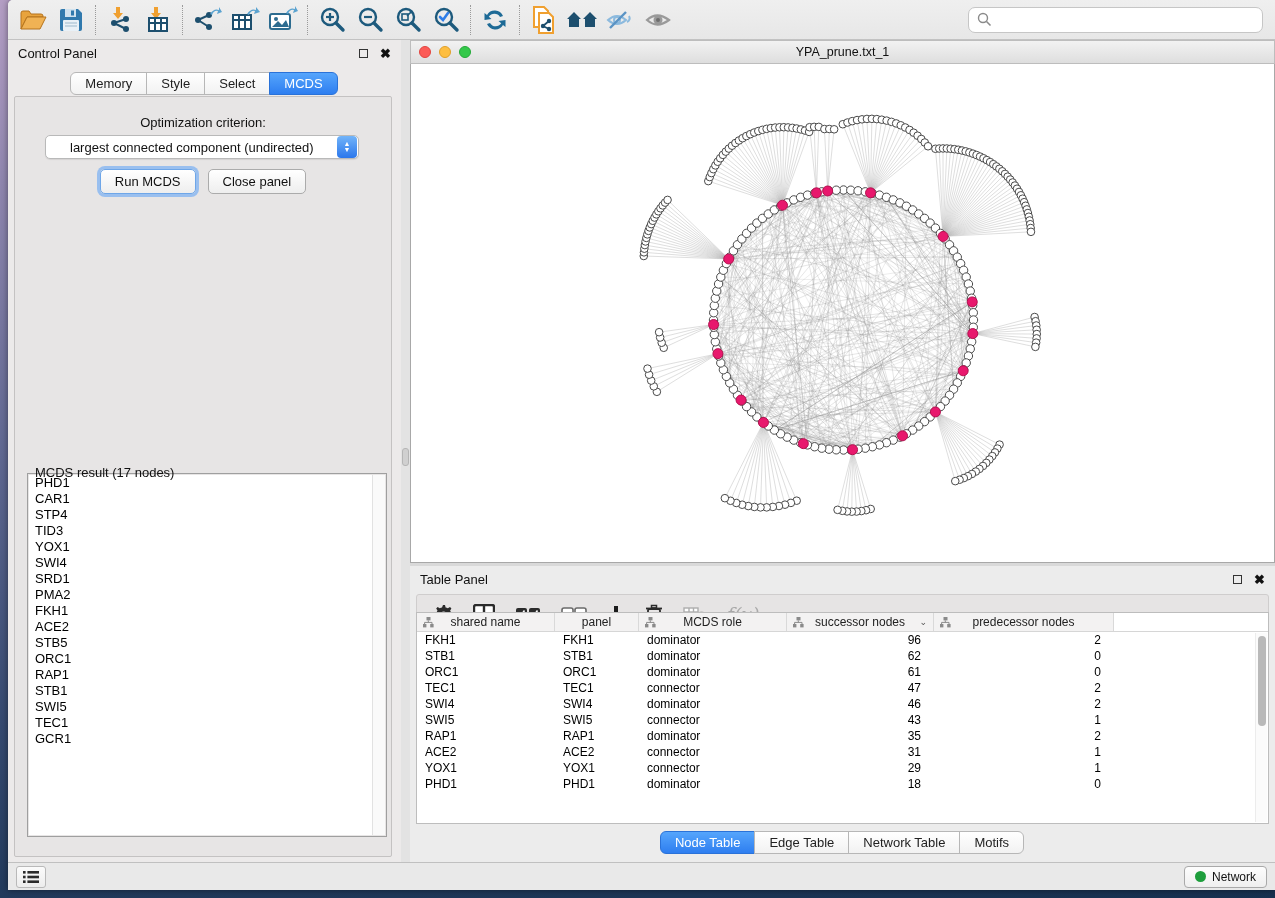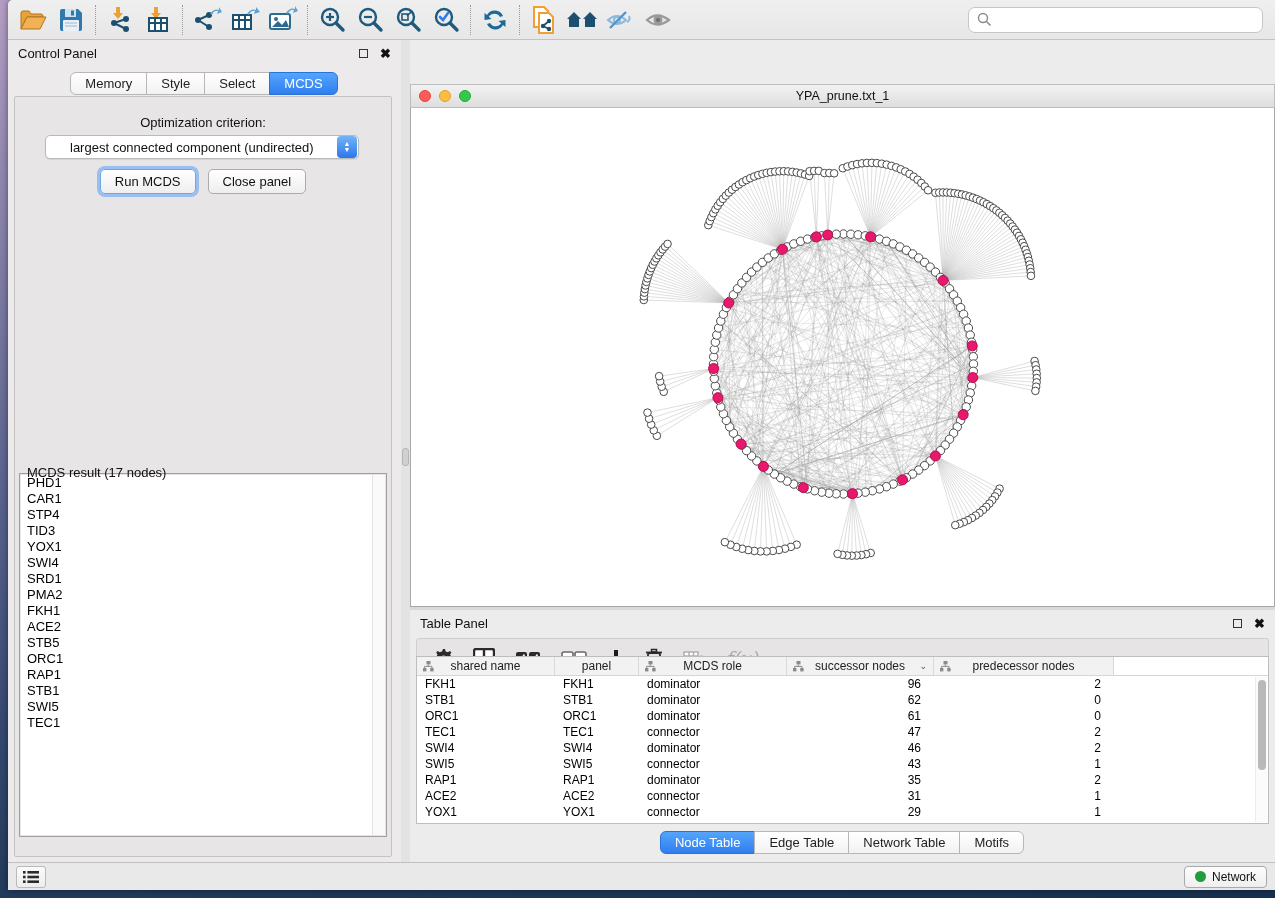--- a/index.html
+++ b/index.html
@@ -45,29 +45,29 @@
     border:1px solid #b9b9b9; border-radius:5px; display:flex; align-items:center;
     box-shadow:0 1px 1px rgba(0,0,0,.08);padding-left:15px; }
   .dropdown .val { flex:1; font-size:13px; padding-left:9px; color:#111; white-space:nowrap; overflow:hidden; }
   .dd-stepper { width:20px; height:22px; margin-right:1px; border-radius:4px;
     background:linear-gradient(#72b4f9,#2b77ec); display:flex; flex-direction:column; align-items:center;
     justify-content:center; color:#fff; font-size:7px; line-height:6px; }
   .btn-row { position:absolute; top:72px; left:0; width:100%; display:flex; justify-content:center; gap:12px; }
   .pbtn { font-size:13px; padding:4px 14px; background:linear-gradient(#ffffff,#eeeeee);
     border:1px solid #ababab; border-radius:5px; color:#111; }
   .pbtn.focused { box-shadow:0 0 0 3px rgba(110,170,245,.65); border-color:#6ea6e8; }
-  .fieldset-box { position:absolute; left:4px; right:4px; top:370px; height:370px; }
+  .fieldset-box { position:absolute; left:12px; right:4px; top:370px; height:370px; }
   .fs-legend { position:absolute; left:8px; top:-2px; font-size:13px; color:#111; background:transparent; z-index:2; padding-right:4px; }
   .fs-border { position:absolute; inset:6px 0 0 0; border:1px solid #9f9f9f; }
   .listbox { position:absolute; left:2px; right:2px; top:8px; bottom:2px; background:#fff; overflow:hidden; }
   .listbox .scroll-track { position:absolute; right:0; top:0; bottom:0; width:13px; background:#fafafa; border-left:1px solid #e2e2e2; }
   .list-item { font-size:13px; line-height:16px; padding-left:6px; color:#000; }
 
   
-  .rightcol { position:absolute; left:402px; top:0; right:0; bottom:0;margin-top:44px; }
+  .rightcol { position:absolute; left:402px; top:0; right:0; bottom:0; }
   .netview { position:absolute; left:0; top:0; right:0; height:523px; }
   .net-titlebar { height:24px; background:linear-gradient(#f2f2f2,#dedede); border:1px solid #bdbdbd;
     display:flex; align-items:center; padding:0 8px; position:relative; }
   .tlight { width:12px; height:12px; border-radius:50%; margin-right:8px; }
   .tl-red { background:#fc5b57; border:1px solid #e2443f; }
   .tl-yellow { background:#fdbe41; border:1px solid #e0a029; }
   .tl-green { background:#34c84a; border:1px solid #24a938; }
   .net-title { position:absolute; left:0; right:0; text-align:center; font-size:12.5px; color:#111; pointer-events:none; }
   .net-canvas { position:absolute; left:0; right:0; top:24px; bottom:0; background:#fff; border:1px solid #a8a8a8; border-top:none; }
   .hsplit { position:absolute; left:0; right:0; top:523px; height:3px; background:#d9d9d9; }
@@ -299,20 +299,21 @@
                   <div class="list-item">SRD1</div>
                   <div class="list-item">PMA2</div>
                   <div class="list-item">FKH1</div>
                   <div class="list-item">ACE2</div>
                   <div class="list-item">STB5</div>
                   <div class="list-item">ORC1</div>
                   <div class="list-item">RAP1</div>
                   <div class="list-item">STB1</div>
                   <div class="list-item">SWI5</div>
                   <div class="list-item">TEC1</div>
+                  <div class="list-item">GCR1</div>
                 </div>
             <div class="scroll-track"></div>
           </div>
         </div>
       </div>
     </div>
     <div class="vsplit">
           <div class="handle"></div>
         </div>
 

